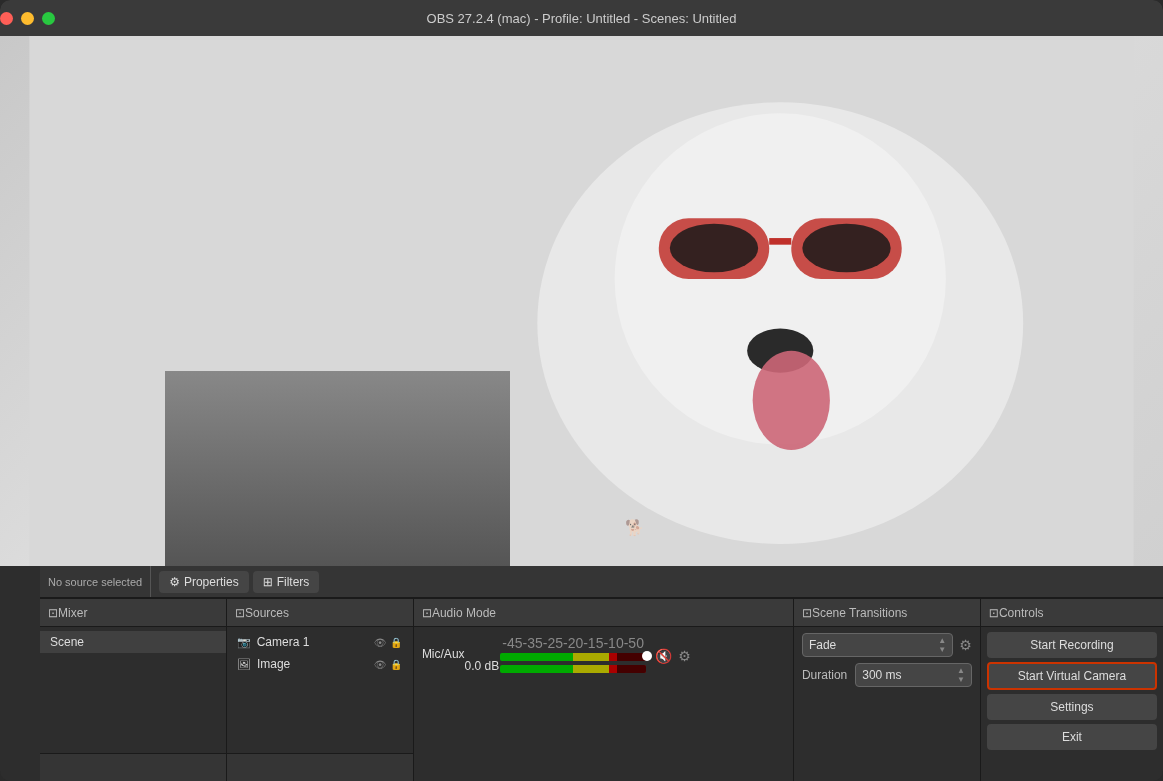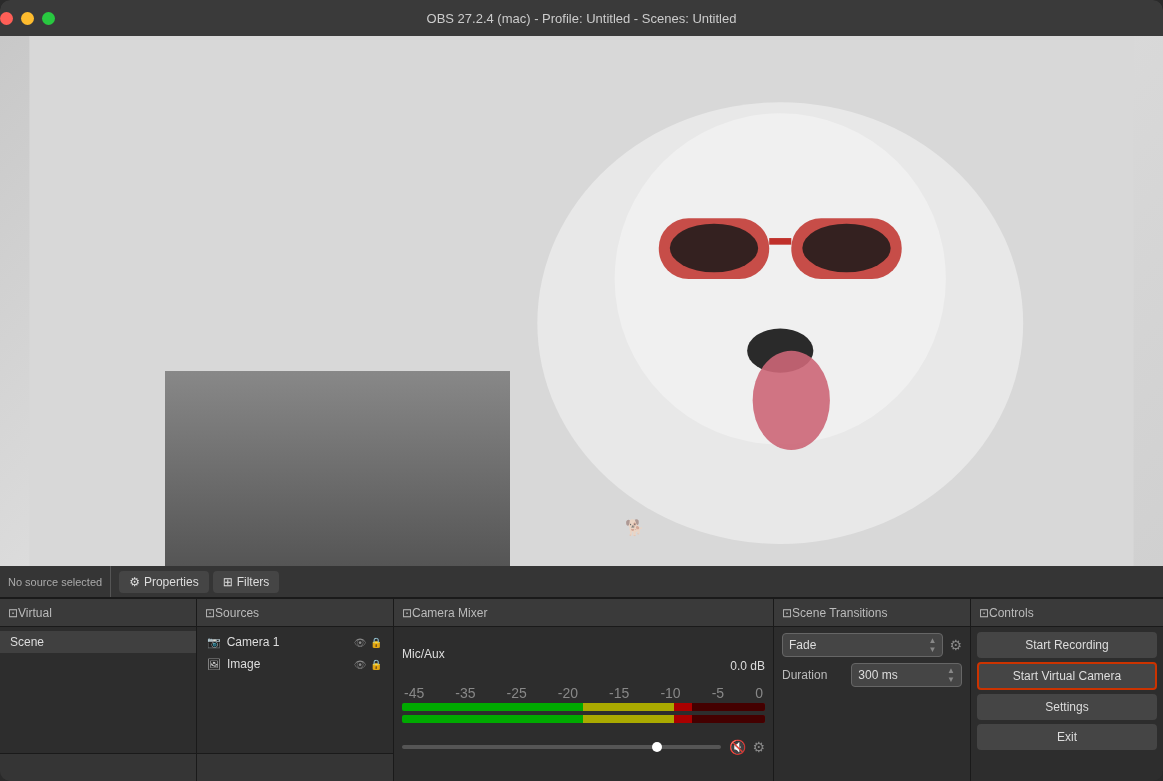--- a/index.html
+++ b/index.html
@@ -98,20 +98,21 @@
       top: 0; left: 0; right: 0; bottom: 0;
       background: linear-gradient(180deg, #888 0%, #555 100%);
     }
 
     
     .bottom-panels {
       height: 215px;
       background: #2d2d2d;
       display: flex;
       flex-direction: column;
+      padding-left: 40px;
     }
 
     
     .source-bar {
       height: 32px;
       background: #353535;
       display: flex;
       align-items: center;
       border-bottom: 1px solid #1a1a1a;
       padding: 0 8px;
@@ -212,22 +213,21 @@
     
     .audio-panel {
       flex: 1;
       min-width: 380px;
     }
     .audio-content {
       padding: 8px;
     }
     .audio-channel {
       display: flex;
-      flex-direction: column;
-      gap: 12px;
+      gap: 1px;
     }
     .audio-top {
       display: flex;
       justify-content: space-between;
       align-items: center;
     }
     .audio-name {
       font-size: 12px;
       color: #ddd;
     }
@@ -336,21 +336,21 @@
       color: #888;
     }
     .transition-gear {
       font-size: 14px;
       color: #888;
       cursor: pointer;
     }
     .duration-row {
       display: flex;
       align-items: center;
-      gap: 24px;
+      gap: 8px;
       font-size: 12px;
       color: #bbb;
     }
     .duration-input {
       flex: 1;
       background: #454545;
       border: 1px solid #666;
       border-radius: 4px;
       padding: 2px 6px;
       font-size: 12px;
@@ -480,21 +480,21 @@
         <span>⊞</span>
         <span>Filters</span>
       </div>
     </div>
 
     <div class="panels-row">
 
       <div class="panel scenes-panel">
         <div class="panel-header">
           <span>⊡</span>
-          <span>Virtual</span>
+          <span>Mixer</span>
           <span style="flex:1"></span>
         </div>
         <div class="panel-content">
           <div class="panel-item selected">
             <span>Scene</span>
           </div>
         </div>
         <div class="panel-bottom">
           
           
@@ -536,21 +536,21 @@
           
           
           
           
         </div>
       </div>
 
       <div class="panel audio-panel">
         <div class="panel-header">
           <span>⊡</span>
-          <span>Camera Mixer</span>
+          <span>Audio Mode</span>
           <span style="flex:1"></span>
         </div>
         <div class="panel-content audio-content">
           <div class="audio-channel">
             <div class="audio-top">
               <span class="audio-name">Mic/Aux</span>
               <span class="audio-db">0.0 dB</span>
             </div>
             <div class="audio-meter">
               <div class="meter-labels">

